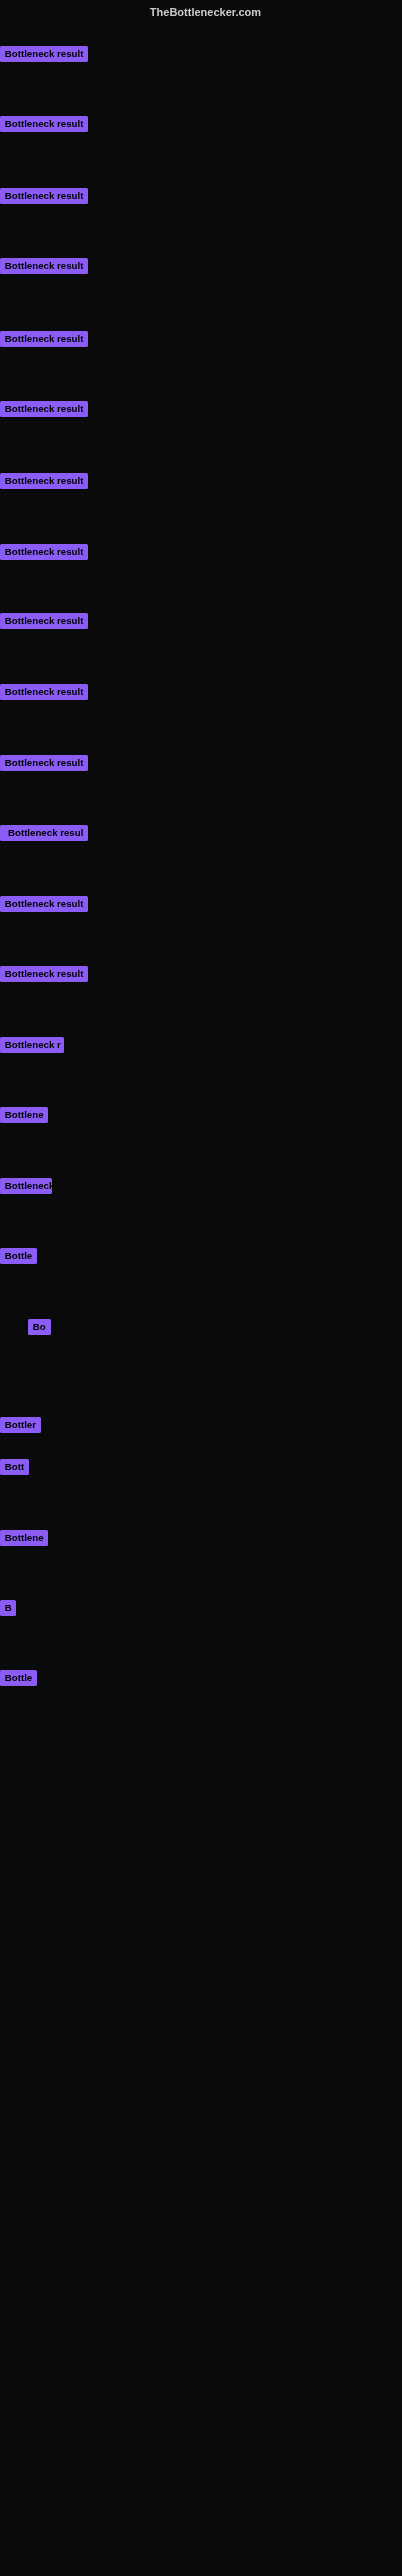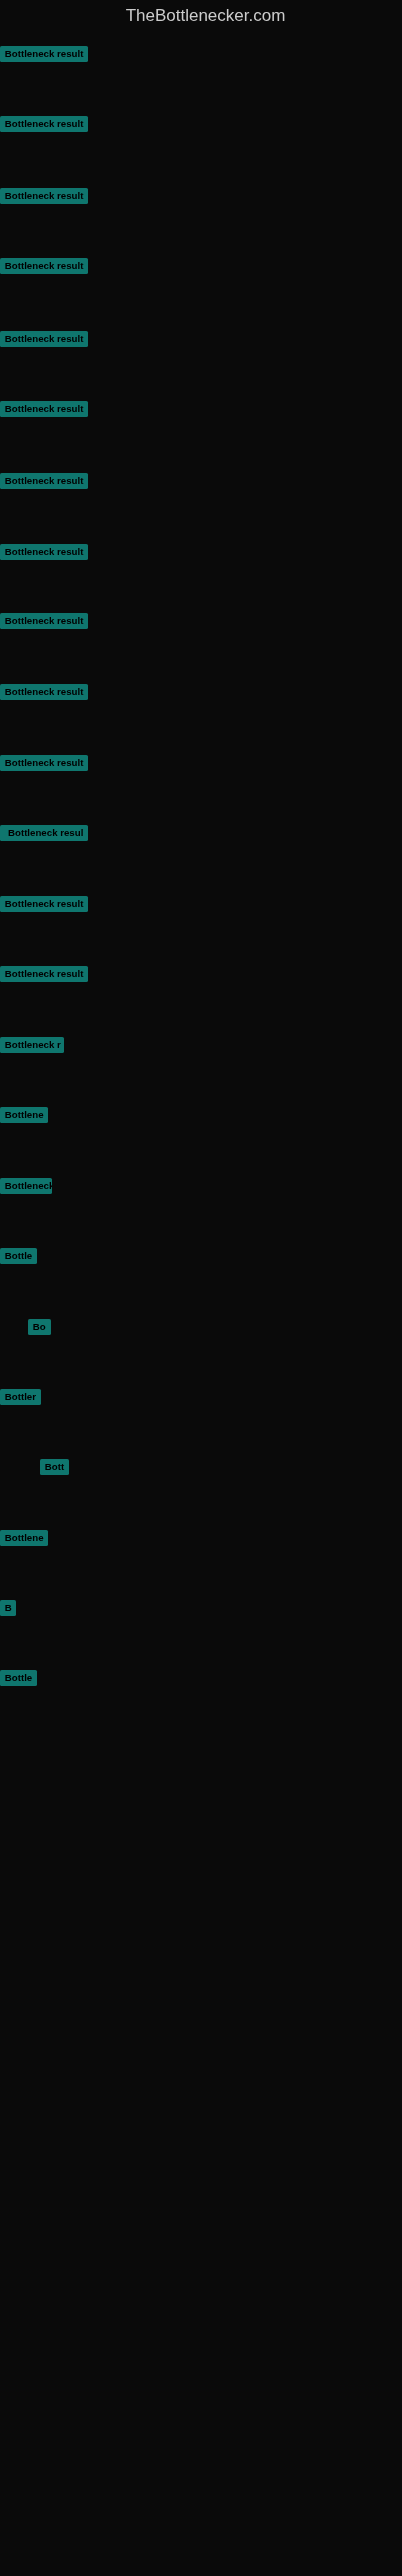--- a/index.html
+++ b/index.html
@@ -12,33 +12,33 @@
       background-color: #0a0a0a;
       width: 403px;
       min-height: 2576px;
       font-family: Arial, sans-serif;
       position: relative;
     }
 
     .site-title {
       text-align: center;
       color: #cccccc;
-      font-size: 17px;
+      font-size: 11px;
       padding: 6.4px 0 3.2px 0;
-      font-weight: normal;
+      font-weight: bold;
       margin-left: 8px;
     }
 
     .badge-container {
       position: absolute;
       left: 0;
     }
 
     .bottleneck-badge {
-      background-color: #0f766e;
+      background-color: #8b5cf6;
       color: #000000;
       font-size: 9.7px;
       font-weight: bold;
       padding: 2.4px 4.8px;
       border-radius: 1.6px;
       display: inline-block;
       white-space: nowrap;
       overflow: hidden;
     }
   </style>
@@ -60,19 +60,19 @@
     <div class="badge-container" style="top: 684px; left: 0px; position: absolute;"><span class="bottleneck-badge" style="max-width: 113px;">Bottleneck result</span></div>
     <div class="badge-container" style="top: 755px; left: 0px; position: absolute;"><span class="bottleneck-badge" style="max-width: 113px;">Bottleneck result</span></div>
     <div class="badge-container" style="top: 825px; left: 0px; position: absolute;"><span class="bottleneck-badge" style="max-width: 97px; padding-left: 8px;">Bottleneck resul</span></div>
     <div class="badge-container" style="top: 896px; left: 0px; position: absolute;"><span class="bottleneck-badge" style="max-width: 113px;">Bottleneck result</span></div>
     <div class="badge-container" style="top: 966px; left: 0px; position: absolute;"><span class="bottleneck-badge" style="max-width: 97px;">Bottleneck result</span></div>
     <div class="badge-container" style="top: 1037px; left: 0px; position: absolute;"><span class="bottleneck-badge" style="max-width: 64px; text-align: center;">Bottleneck r</span></div>
     <div class="badge-container" style="top: 1107px; left: 0px; position: absolute;"><span class="bottleneck-badge" style="max-width: 52px;">Bottlene</span></div>
     <div class="badge-container" style="top: 1178px; left: 0px; position: absolute;"><span class="bottleneck-badge" style="max-width: 52px;">Bottleneck</span></div>
     <div class="badge-container" style="top: 1248px; left: 0px; position: absolute;"><span class="bottleneck-badge" style="max-width: 40px;">Bottle</span></div>
     <div class="badge-container" style="top: 1319px; left: 0px; position: absolute; margin-left: 28px;"><span class="bottleneck-badge" style="max-width: 24px;">Bo</span></div>
-    <div class="badge-container" style="top: 1389px; left: 0px; position: absolute;"><span class="bottleneck-badge" style="max-width: 44px;">Bottler</span></div>
-    <div class="badge-container" style="top: 1459px; left: 0px; position: absolute; padding-left: 40px;"><span class="bottleneck-badge" style="max-width: 34px;">Bott</span></div>
+    <div class="badge-container" style="top: 1389px; left: 0px; position: absolute;"><span class="bottleneck-badge" style="max-width: 44px; margin-top: 28px;">Bottler</span></div>
+    <div class="badge-container" style="top: 1459px; left: 0px; position: absolute;"><span class="bottleneck-badge" style="max-width: 34px;">Bott</span></div>
     <div class="badge-container" style="top: 1530px; left: 0px; position: absolute;"><span class="bottleneck-badge" style="max-width: 48px;">Bottlene</span></div>
     <div class="badge-container" style="top: 1600px; left: 0px; position: absolute;"><span class="bottleneck-badge" style="max-width: 16px;">B</span></div>
     <div class="badge-container" style="top: 1670px; left: 0px; position: absolute;"><span class="bottleneck-badge" style="max-width: 40px;">Bottle</span></div>
   </div>
 
 
 </body></html>

